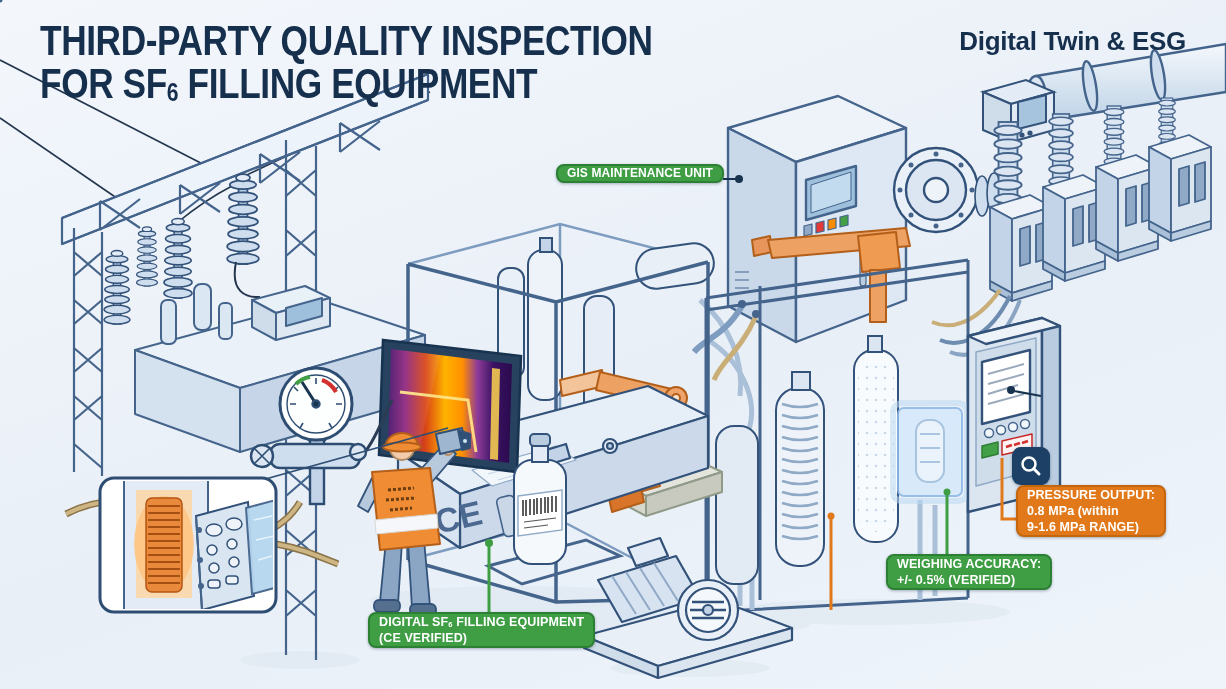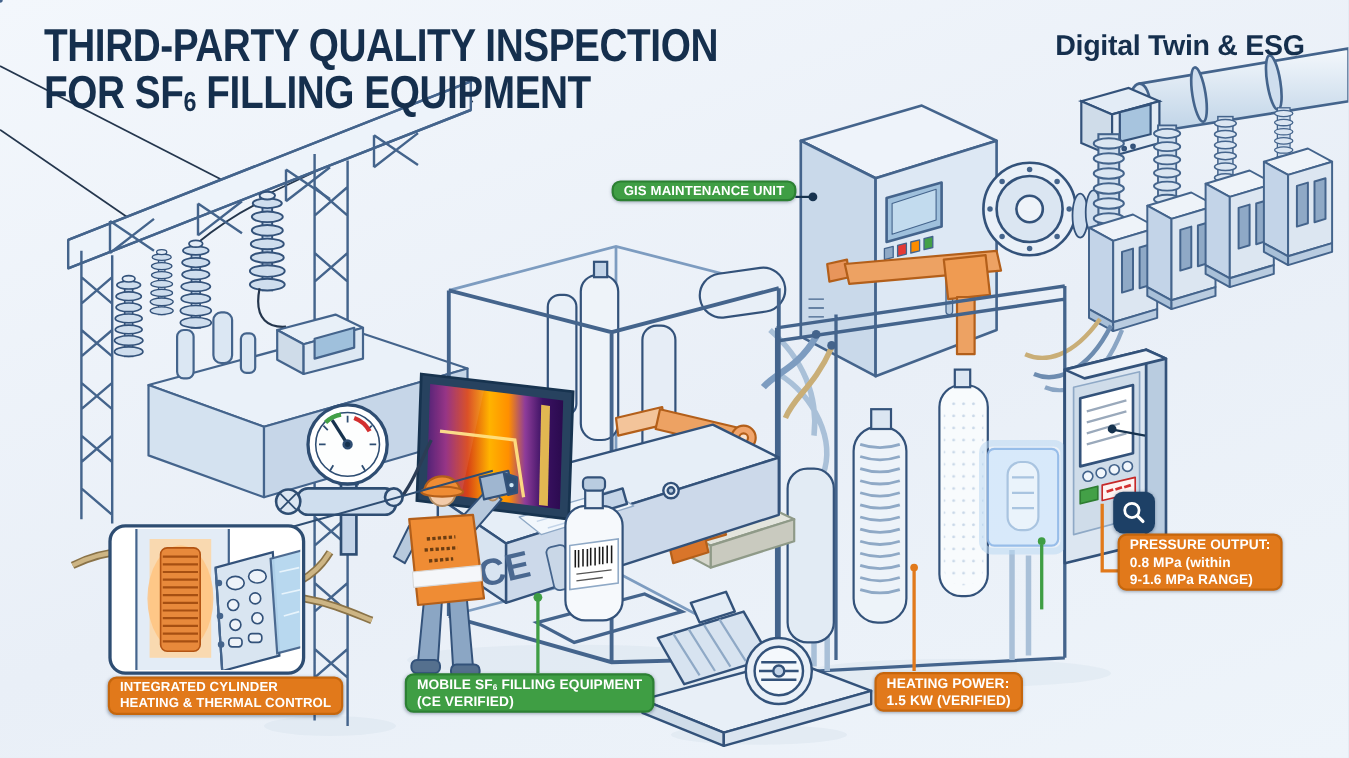--- a/index.html
+++ b/index.html
@@ -455,29 +455,25 @@
     <line x1="13.8" y1="13.8" x2="19" y2="19" stroke="#fff" stroke-width="3" stroke-linecap="round"></line>
   </svg>
 </div>
 
 <div class="lbl lbl--orange" style="left:996px;top:485px;margin-left:20px;">
   <span class="ln">PRESSURE OUTPUT:</span>
   <span class="ln">0.8 MPa (within</span>
   <span class="ln">9-1.6 MPa RANGE)</span>
 </div>
 
-
-<div class="lbl lbl--orange" style="left:795px;top:611px;">
-  <span class="ln">HEATING POWER:</span>
-  <span class="ln">1.5 KW (VERIFIED)</span>
-</div>
+<div class="lbl lbl--green" style="left:886px;top:554px;">
+  <span class="ln">WEIGHING ACCURACY:</span>
+  <span class="ln">+/- 0.5% (VERIFIED)</span>
+</div>
+
 
 <div class="lbl lbl--green" style="left:368px;top:612px;">
-  <span class="ln"><span>MOBILE SF</span><span class="subscript">6</span><span> FILLING EQUIPMENT</span></span>
+  <span class="ln"><span>DIGITAL SF</span><span class="subscript">6</span><span> FILLING EQUIPMENT</span></span>
   <span class="ln">(CE VERIFIED)</span>
 </div>
 
-<div class="lbl lbl--orange" style="left:98px;top:615px;font-size:12px;">
-  <span class="ln">INTEGRATED CYLINDER</span>
-  <span class="ln">HEATING &amp; THERMAL CONTROL</span>
-</div>
 
 </div>
 
 </body></html>

